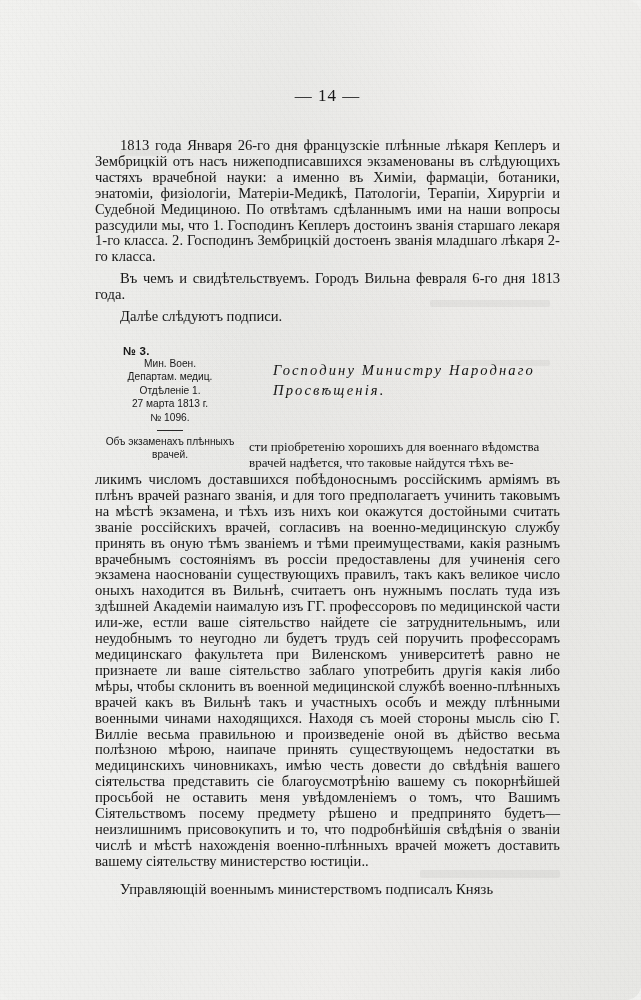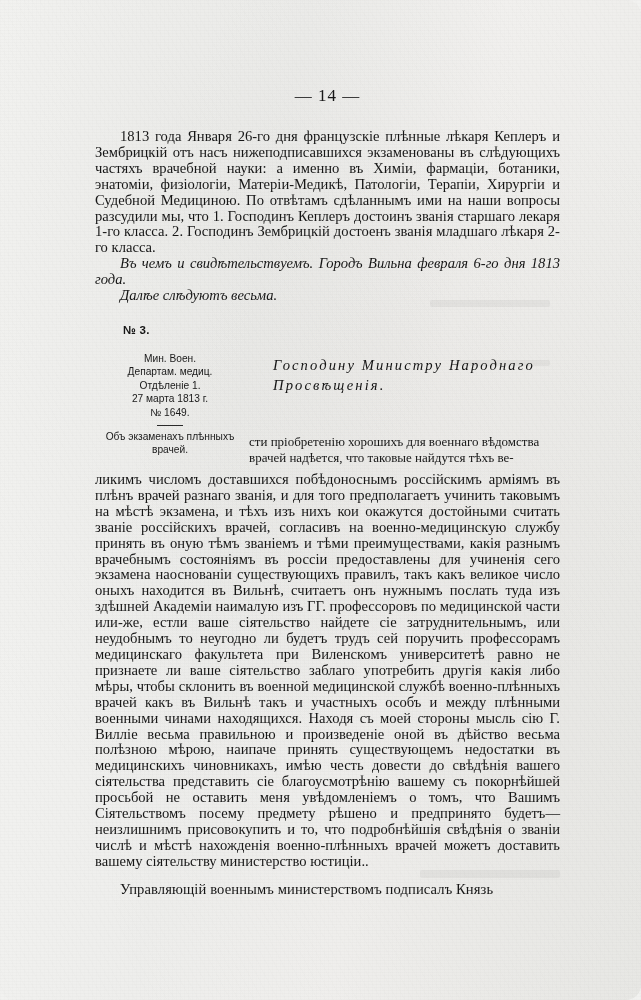--- a/index.html
+++ b/index.html
@@ -69,38 +69,37 @@
   .para {
     font-size: 14.6px;
     line-height: 15.9px;
     text-align: justify;
     text-justify: inter-word;
     margin: 0;
     color: #161616;
     hyphens: manual;
   }
   .para.indent { text-indent: 25px; }
-  .block-top { margin-top: 23px; }
-  .tight { margin-top: 0; font-style: italic; }
+  .block-top { margin-top: 32px; }
+  .tight { margin-top: 6px; }
 
   
   .sec-no {
     margin-top: 20px;
     margin-left: 28px;
     font-family: "Liberation Sans", "DejaVu Sans", sans-serif;
     font-size: 11.5px;
     font-weight: bold;
     letter-spacing: 0.3px;
     color: #151515;
   }
 
   
   .letter-head {
     position: relative;
-    margin-top: 16px;
     min-height: 52px;
   }
   .letterhead-left {
     position: absolute;
     left: 0;
     top: 0;
     width: 150px;
     text-align: center;
     font-family: "Liberation Sans", "DejaVu Sans", sans-serif;
     font-size: 10.2px;
@@ -182,32 +181,32 @@
   <div class="showthrough" style="left:455px;top:360px;width:95px;height:6px;"></div>
   <div class="showthrough" style="left:420px;top:870px;width:140px;height:8px;"></div>
   <div class="showthrough" style="left:120px;top:150px;width:40px;height:6px;"></div>
 
   <div class="content">
 
     <div class="folio">— 14 —</div>
 
     <p class="para indent block-top">1813 года Января 26-го дня французскіе плѣнные лѣкаря Кеплеръ и Зембрицкій отъ насъ нижеподписавшихся экзаменованы въ слѣдующихъ частяхъ врачебной науки: а именно въ Химіи, фармаціи, ботаники, энатоміи, физіологіи, Матеріи-Медикѣ, Патологіи, Терапіи, Хирургіи и Судебной Медициною. По отвѣтамъ сдѣланнымъ ими на наши вопросы разсудили мы, что 1. Господинъ Кеплеръ достоинъ званія старшаго лекаря 1-го класса. 2. Господинъ Зембрицкій достоенъ званія младшаго лѣкаря 2-го класса.</p>
     <p class="para indent tight">Въ чемъ и свидѣтельствуемъ. Городъ Вильна февраля 6-го дня 1813 года.</p>
-    <p class="para indent tight">Далѣе слѣдуютъ весьма.</p>
+    <p class="para indent tight">Далѣе слѣдуютъ подписи.</p>
 
     <div class="sec-no">№ 3.</div>
 
     <div class="letter-head">
 
       <div class="letterhead-left">
         <div class="lh-line">Мин. Воен.</div>
         <div class="lh-line">Департам. медиц.</div>
         <div class="lh-line">Отдѣленіе 1.</div>
         <div class="lh-line">27 марта 1813 г.</div>
-        <div class="lh-line">№ 1649.</div>
+        <div class="lh-line">№ 1096.</div>
         <div class="rule"></div>
         <div class="sidenote">Объ экзаменахъ плѣнныхъ врачей.</div>
       </div>
 
       <div class="addressee">
         <div class="ad-line">Господину Министру Народнаго</div>
         <div class="ad-line">Просвѣщенія.</div>
       </div>
 
 

